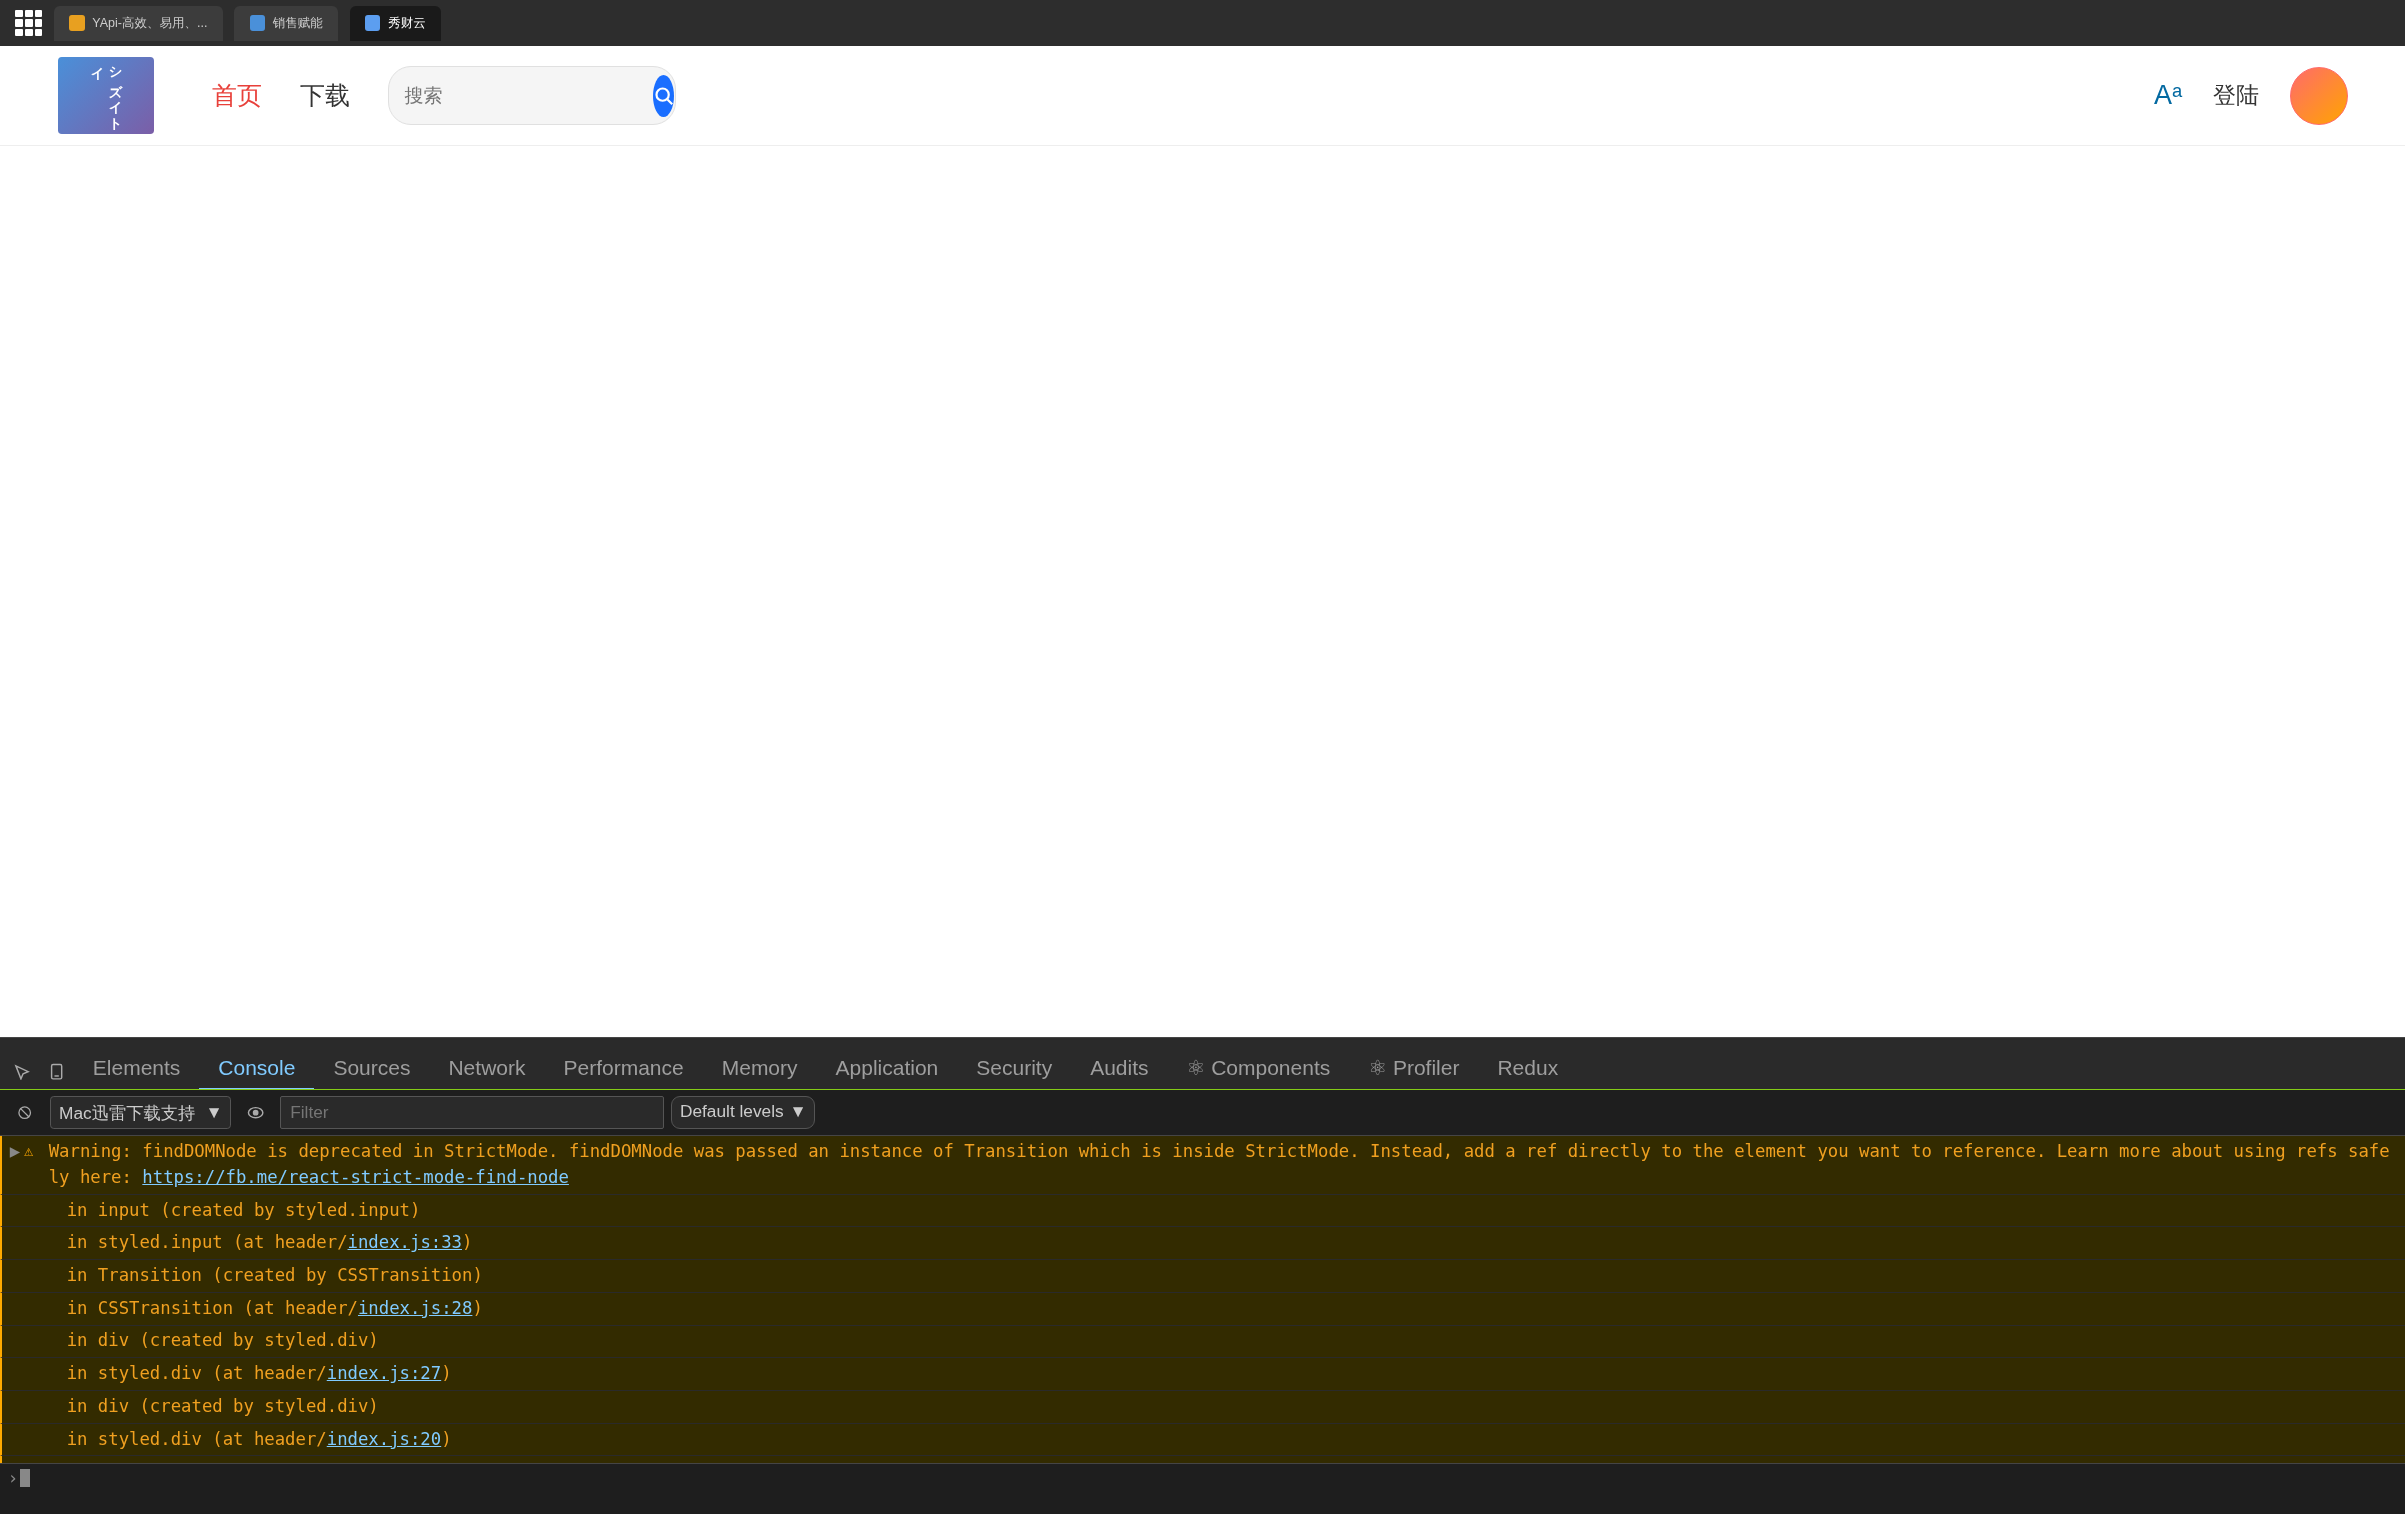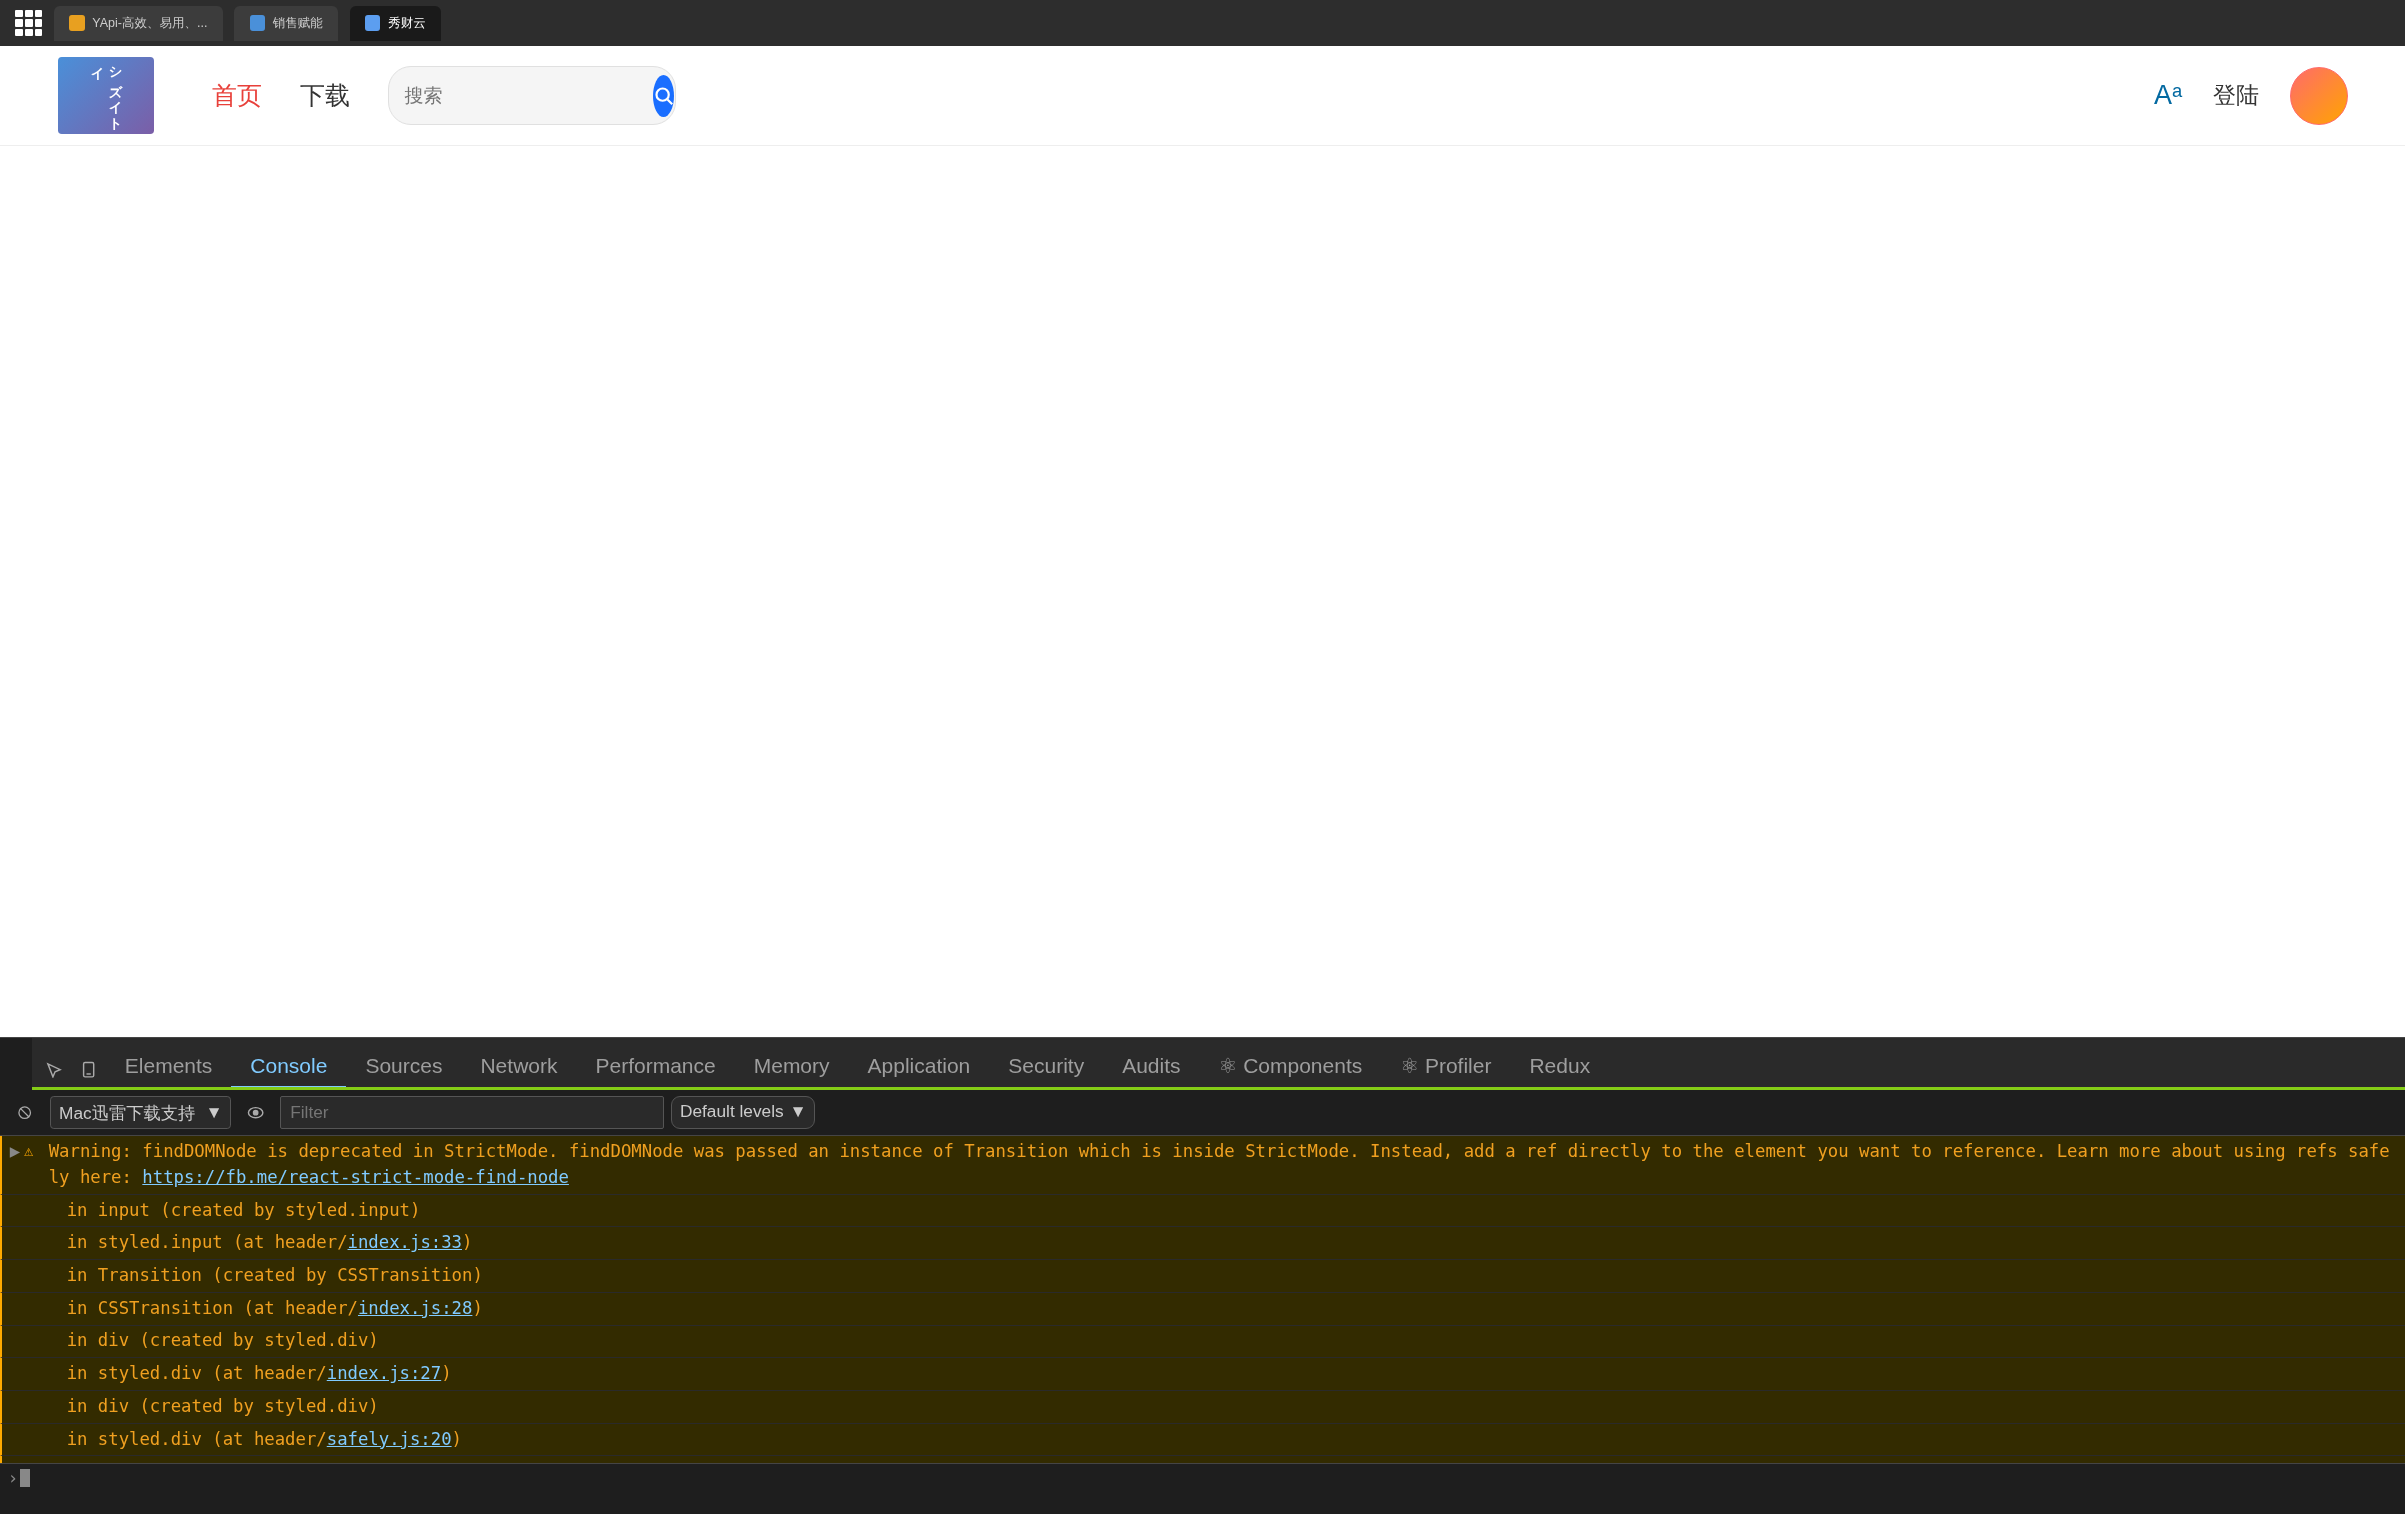--- a/index.html
+++ b/index.html
@@ -164,22 +164,21 @@
       font-size: 17.3px;
     }
 
     
     .devtools-tabs {
       height: 52px;
       background: #2a2a2a;
       display: flex;
       align-items: flex-end;
       padding: 0 3.8px;
-      border-bottom: 3px solid #84cc16;
-      margin-left: 32px;
+      border-bottom: 1px solid #84cc16;
     }
     .devtools-tab {
       padding: 7.7px 19px;
       font-size: 21px;
       color: #9e9e9e;
       cursor: pointer;
       border-bottom: 1.9px solid transparent;
       white-space: nowrap;
       height: 42px;
       display: flex;
@@ -471,21 +470,21 @@
       <div class="console-line warning console-indent">
         <span class="console-text">    in div (created by styled.div)</span>
       </div>
       <div class="console-line warning console-indent">
         <span class="console-text">    in styled.div (at header/<a class="console-link">index.js:27</a>)</span>
       </div>
       <div class="console-line warning console-indent">
         <span class="console-text">    in div (created by styled.div)</span>
       </div>
       <div class="console-line warning console-indent">
-        <span class="console-text">    in styled.div (at header/<a class="console-link">safely.js:20</a>)</span>
+        <span class="console-text">    in styled.div (at header/<a class="console-link">index.js:20</a>)</span>
       </div>
       <div class="console-line warning console-indent">
         <span class="console-text">    in div (created by styled.div)</span>
       </div>
 
     </div>
 
     <div class="console-bottom-bar">
       <span class="console-prompt">›</span>
       <span class="console-cursor"></span>

